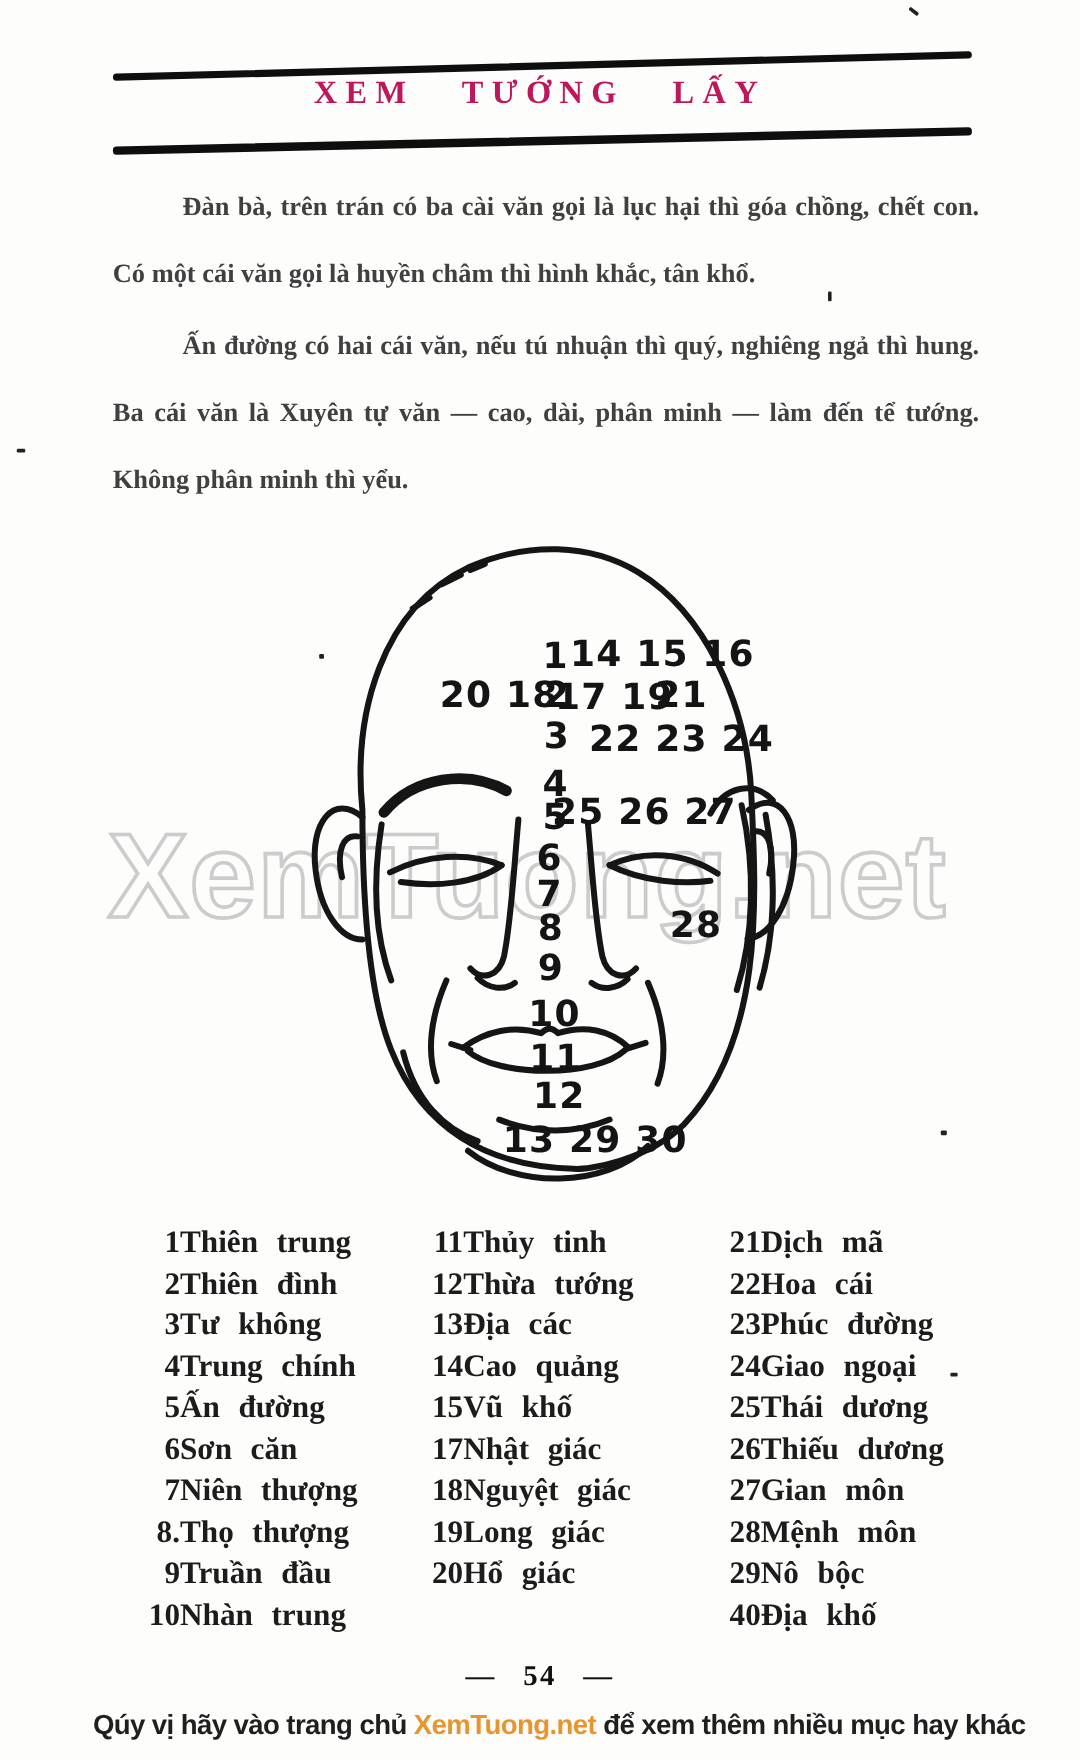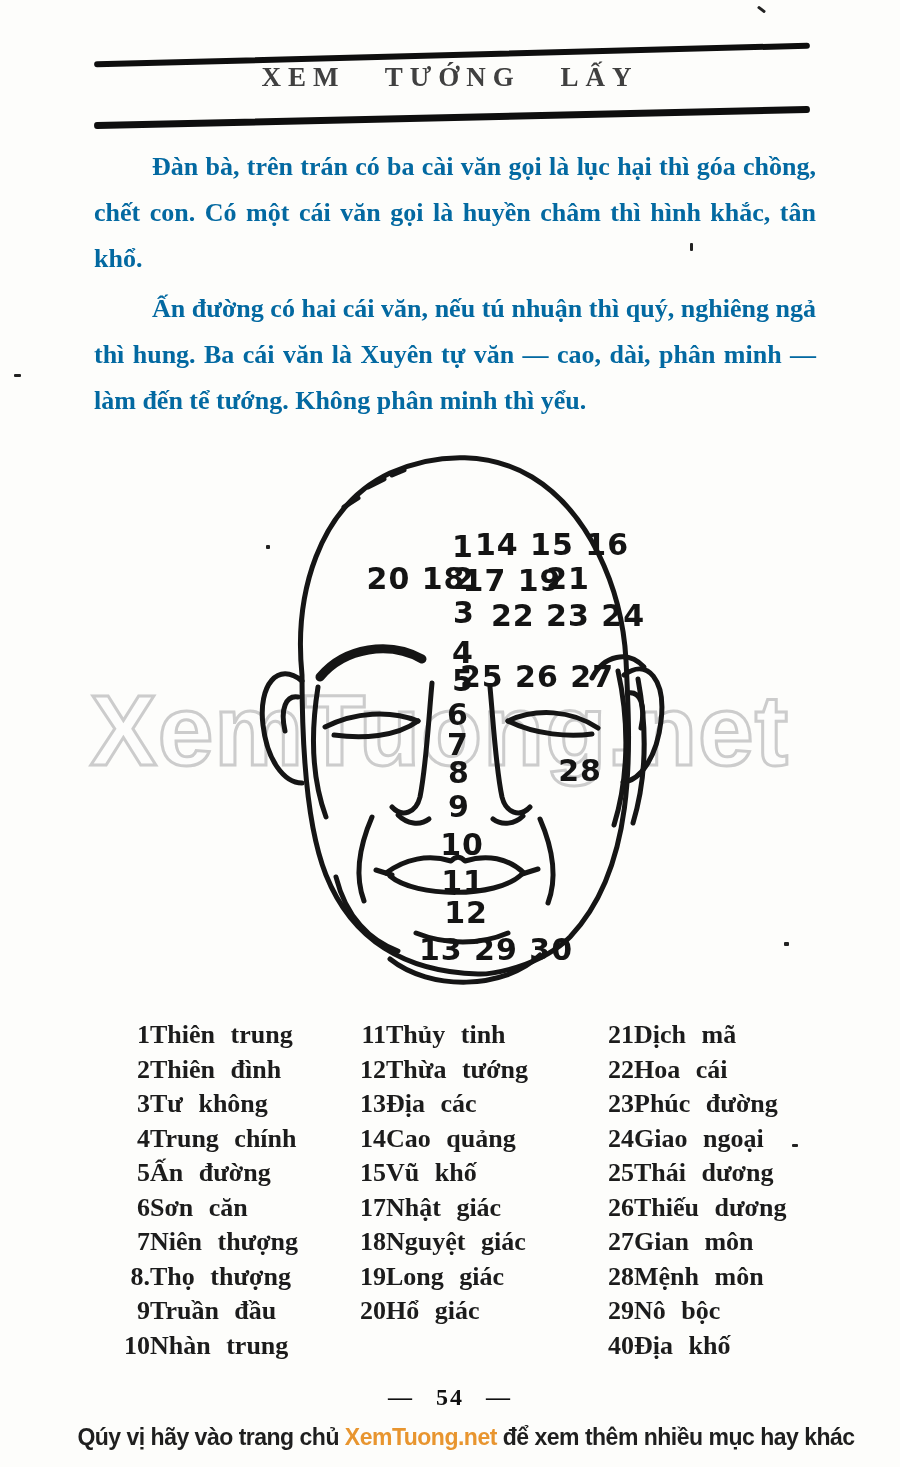--- a/index.html
+++ b/index.html
@@ -9,27 +9,27 @@
     background:#fdfdfb;overflow:hidden;
     font-family:"Liberation Serif", serif;color:#161616;
   }
   
   .rule{position:absolute;background:#0e0e0e;border-radius:3px;}
   #rule-top{left:94px;top:52px;width:716px;height:6px;transform:rotate(-1.5deg);}
   #rule-bottom{left:94px;top:114px;width:716px;height:7px;transform:rotate(-1.3deg);}
   
   #page-title{
     position:absolute;left:0;top:62px;width:100%;text-align:center;
-    font-size:27px;font-weight:bold;letter-spacing:7px;word-spacing:26px;color:#404040;
+    font-size:27px;font-weight:bold;letter-spacing:7px;word-spacing:26px;color:#be185d;
   }
   
   #body-text{position:absolute;left:94px;top:144px;width:722px;}
   #body-text p{
-    margin:0 0 4px 0;font-size:26px;font-weight:bold;line-height:46px;
-    text-align:justify;text-indent:58px;color:#0369a1;
+    margin:0 0 4px 0;font-size:22px;font-weight:bold;line-height:56px;
+    text-align:justify;text-indent:58px;color:#404040;
   }
   
   #diagram{position:absolute;left:0;top:445px;width:900px;height:575px;}
   #watermark{
     position:absolute;left:90px;top:228px;width:724px;
     font-family:"Liberation Sans", sans-serif;font-weight:bold;
     font-size:100px;letter-spacing:1px;color:rgba(255,255,255,0.25);
     -webkit-text-stroke:3px #cccccc;white-space:nowrap;
   }
   #face-svg{position:absolute;left:240px;top:0;width:440px;height:560px;}

